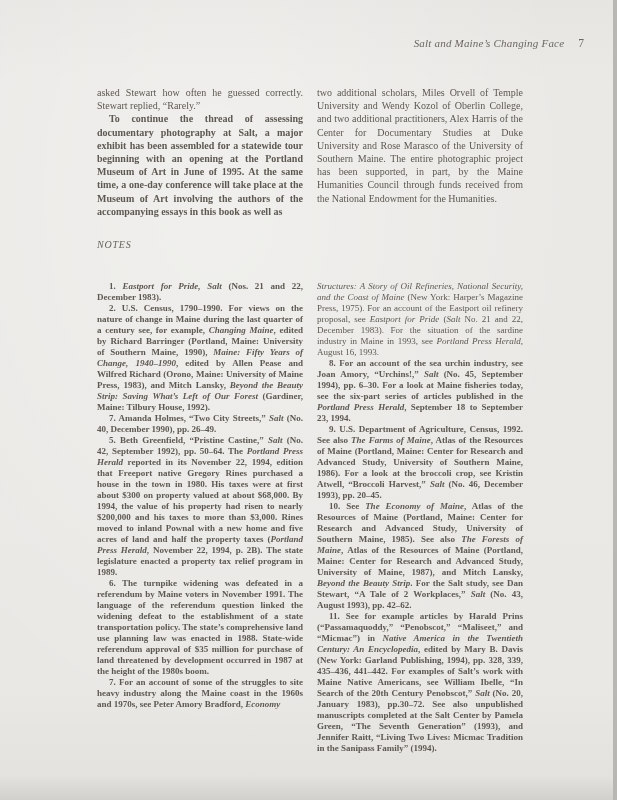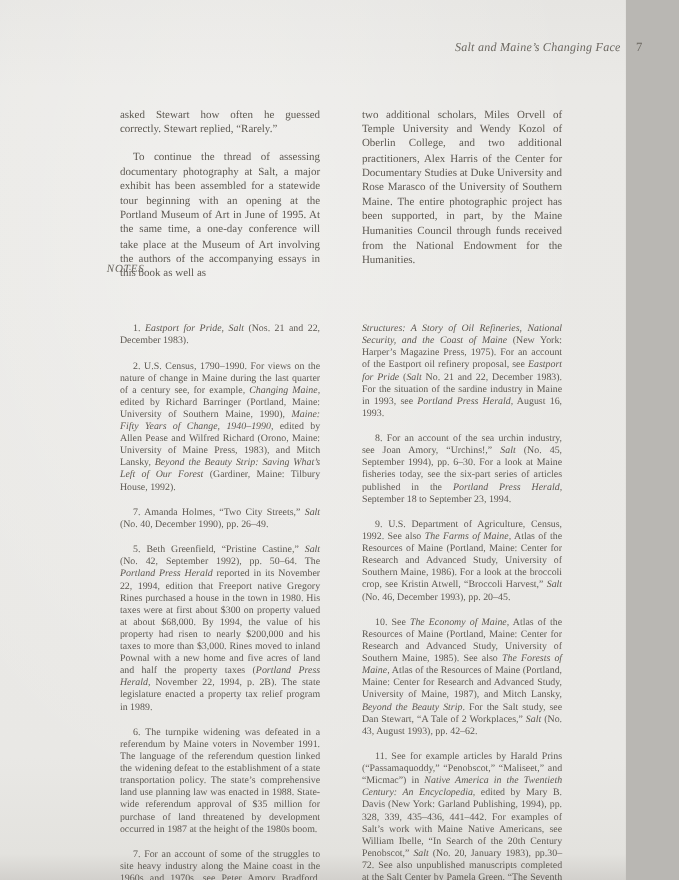--- a/index.html
+++ b/index.html
@@ -4,21 +4,21 @@
 <style>
   html, body { margin: 0; padding: 0; }
   body {
     width: 617px; height: 800px;
     font-family: "Liberation Serif", "DejaVu Serif", serif;
     background: #b9b7b3;
     overflow: hidden;
   }
   .page {
     position: relative;
-    width: 569px; height: 800px;
+    width: 613px; height: 800px;
     background:
       radial-gradient(ellipse at 35% 25%, rgba(255,255,255,0.30), rgba(255,255,255,0) 65%),
       linear-gradient(to bottom, #e6e5e2 0%, #eae9e6 10%, #e9e8e5 86%, #e3e2de 97%, #d2d0cc 100%);
     color: #5d5851;
   }
   .running-header {
     position: absolute; top: 37px; left: 97px; width: 487px;
     display: flex; justify-content: flex-end; align-items: baseline; gap: 14px;
     font-size: 11px; color: #6b6760;
   }
@@ -34,22 +34,22 @@
     position: absolute; top: 239px; left: 97px; width: 426px;
     font-style: italic; font-size: 10px;
     letter-spacing: 0.8px; color: #66625b;
   }
   .notes {
     position: absolute; top: 281px; left: 97px; width: 426px;
     display: flex; gap: 14px;
     font-size: 9px; line-height: 11px; justify-content: flex-end;
   }
   .notes .col { width: 206px; }
-  .para { margin: 12px; text-align: justify; }
-  .para.indent { text-indent: 12px; }
+  .para { margin: 0; text-align: justify; }
+  .para.indent { text-indent: 12px; font-weight: bold; }
   .para i { font-style: italic; }
 </style>
 </head>
 <body>
 
 <div class="page">
 
   <div class="running-header">
     <span class="running-title">Salt and Maine’s Changing Face</span>
     <span class="folio">7</span>

